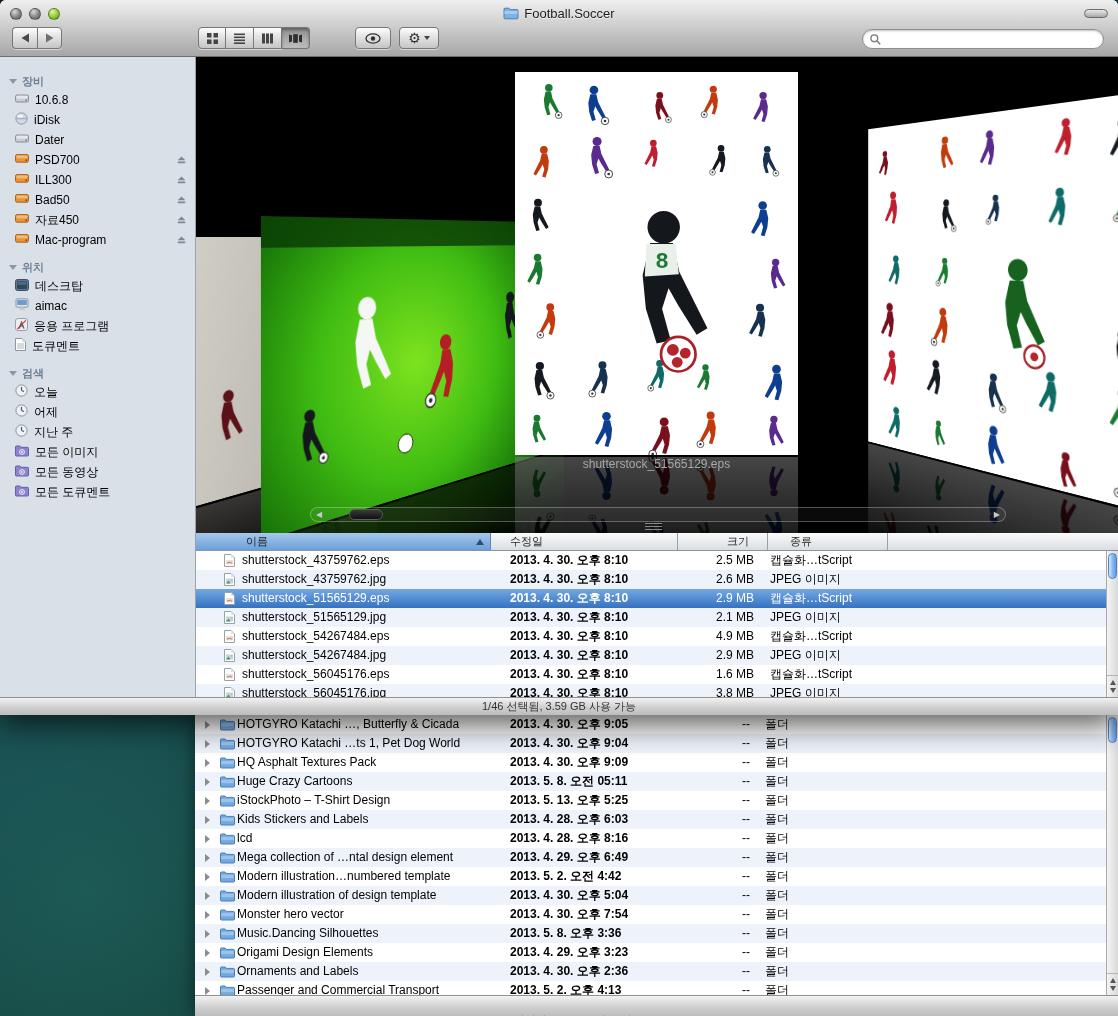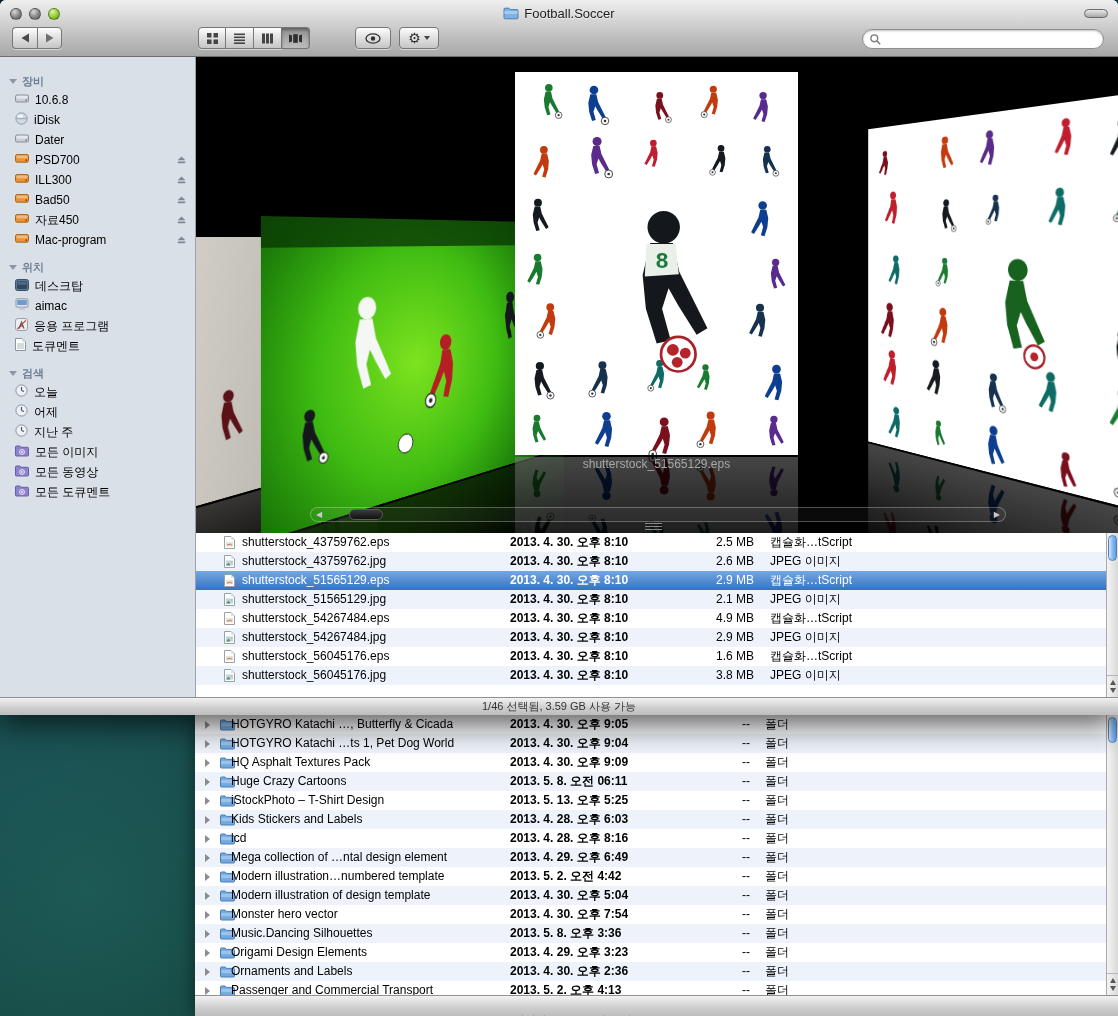--- a/index.html
+++ b/index.html
@@ -100,21 +100,21 @@
   .frow.selected{background:linear-gradient(#74a8e3,#3572c0);color:#fff;}
   .frow.selected .fdate,.frow.selected .fsize,.frow.selected .fkind{color:#fff;}
   .ficon{position:absolute;left:28px;top:3px;}
   .fname{position:absolute;left:46px;}
   .fdate{position:absolute;left:314px;font-weight:bold;color:#000;}
   .fsize{position:absolute;left:482px;width:76px;text-align:right;color:#000;}
   .fkind{position:absolute;left:574px;color:#000;}
   .btri{position:absolute;left:10px;top:6px;width:0;height:0;
     border-top:4px solid transparent;border-bottom:4px solid transparent;border-left:5px solid #8c8c8c;}
   .bicon{position:absolute;left:25px;top:3px;}
-  .bname{position:absolute;left:36px;}
+  .bname{position:absolute;left:42px;}
   .bdate{position:absolute;left:315px;font-weight:bold;color:#000;}
   .bsize{position:absolute;left:480px;width:75px;text-align:right;color:#000;}
   .bkind{position:absolute;left:570px;color:#000;}
   
   .vscroll{position:absolute;top:0;right:0;bottom:0;width:12px;
     background:linear-gradient(90deg,#f4f4f4,#d9d9d9);border-left:1px solid #a9a9a9;}
   .vthumb{position:absolute;left:1px;right:1px;top:2px;height:26px;border-radius:5px;
     background:linear-gradient(90deg,#d8eafc,#8fbef0 45%,#5d9be1);border:1px solid #5580c0;}
   .scroll-arrows{position:absolute;left:0;right:0;bottom:0;height:22px;border-top:1px solid #b5b5b5;
     display:flex;flex-direction:column;align-items:center;justify-content:space-evenly;}
@@ -1076,20 +1076,35 @@
           <div class="cf-thumb"></div>
           <span class="cf-arrow r">▶</span>
         </div>
         <div class="cf-grip">
             <i></i>
             <i></i>
             <i></i>
           </div>
       </div>
 
+      <div class="list-header">
+        <div class="hdr hdr-name">
+          <span>이름</span>
+          <span class="sort-arrow"></span>
+        </div>
+        <div class="hdr hdr-date">
+            <span>수정일</span>
+          </div>
+        <div class="hdr hdr-size">
+            <span>크기</span>
+          </div>
+        <div class="hdr hdr-kind">
+            <span>종류</span>
+          </div>
+      </div>
 
       <div class="list-rows">
         <div class="rows-clip">
             <div class="frow">
               <span class="ficon"><svg width="11" height="13" viewBox="0 0 11 13">
                   <path d="M0.5,0.5 h6.5 l3.5,3.5 v8.5 h-10 Z" fill="#fff" stroke="#98a0a8"></path>
                   <path d="M7,0.5 L7,4 L10.5,4 Z" fill="#dde2e7"></path>
                   <rect x="2" y="6" width="7" height="4.4" fill="#e8e2d4"></rect>
                   <path d="M3,9.4 C4,7.6 5.4,9.8 6.4,7.8 L7.8,9.6" stroke="#b3493c" fill="none" stroke-width="0.8"></path>
                 </svg></span>
@@ -1238,21 +1253,21 @@
         <span class="bsize">--</span>
         <span class="bkind">폴더</span>
       </div>
       <div class="brow">
         <span class="btri"></span>
         <span class="bicon"><svg width="15" height="12" viewBox="0 0 15 12">
             <path d="M0.5,3 L0.5,2 a1,1 0 0 1 1,-1 h3.6 l1.2,1.4 h7.2 a1,1 0 0 1 1,1 v6.6 a1,1 0 0 1 -1,1 h-12 a1,1 0 0 1 -1,-1 Z" fill="#72a9de" stroke="#4a7fb5"></path>
             <path d="M1.2,3.8 h12.6 v3.4 h-12.6 Z" fill="#9cc4ea"></path>
           </svg></span>
         <span class="bname">Huge Crazy Cartoons</span>
-        <span class="bdate">2013. 5. 8. 오전 06:11</span>
+        <span class="bdate">2013. 5. 8. 오전 05:11</span>
         <span class="bsize">--</span>
         <span class="bkind">폴더</span>
       </div>
       <div class="brow">
         <span class="btri"></span>
         <span class="bicon"><svg width="15" height="12" viewBox="0 0 15 12">
             <path d="M0.5,3 L0.5,2 a1,1 0 0 1 1,-1 h3.6 l1.2,1.4 h7.2 a1,1 0 0 1 1,1 v6.6 a1,1 0 0 1 -1,1 h-12 a1,1 0 0 1 -1,-1 Z" fill="#72a9de" stroke="#4a7fb5"></path>
             <path d="M1.2,3.8 h12.6 v3.4 h-12.6 Z" fill="#9cc4ea"></path>
           </svg></span>
         <span class="bname">iStockPhoto – T-Shirt Design</span>

